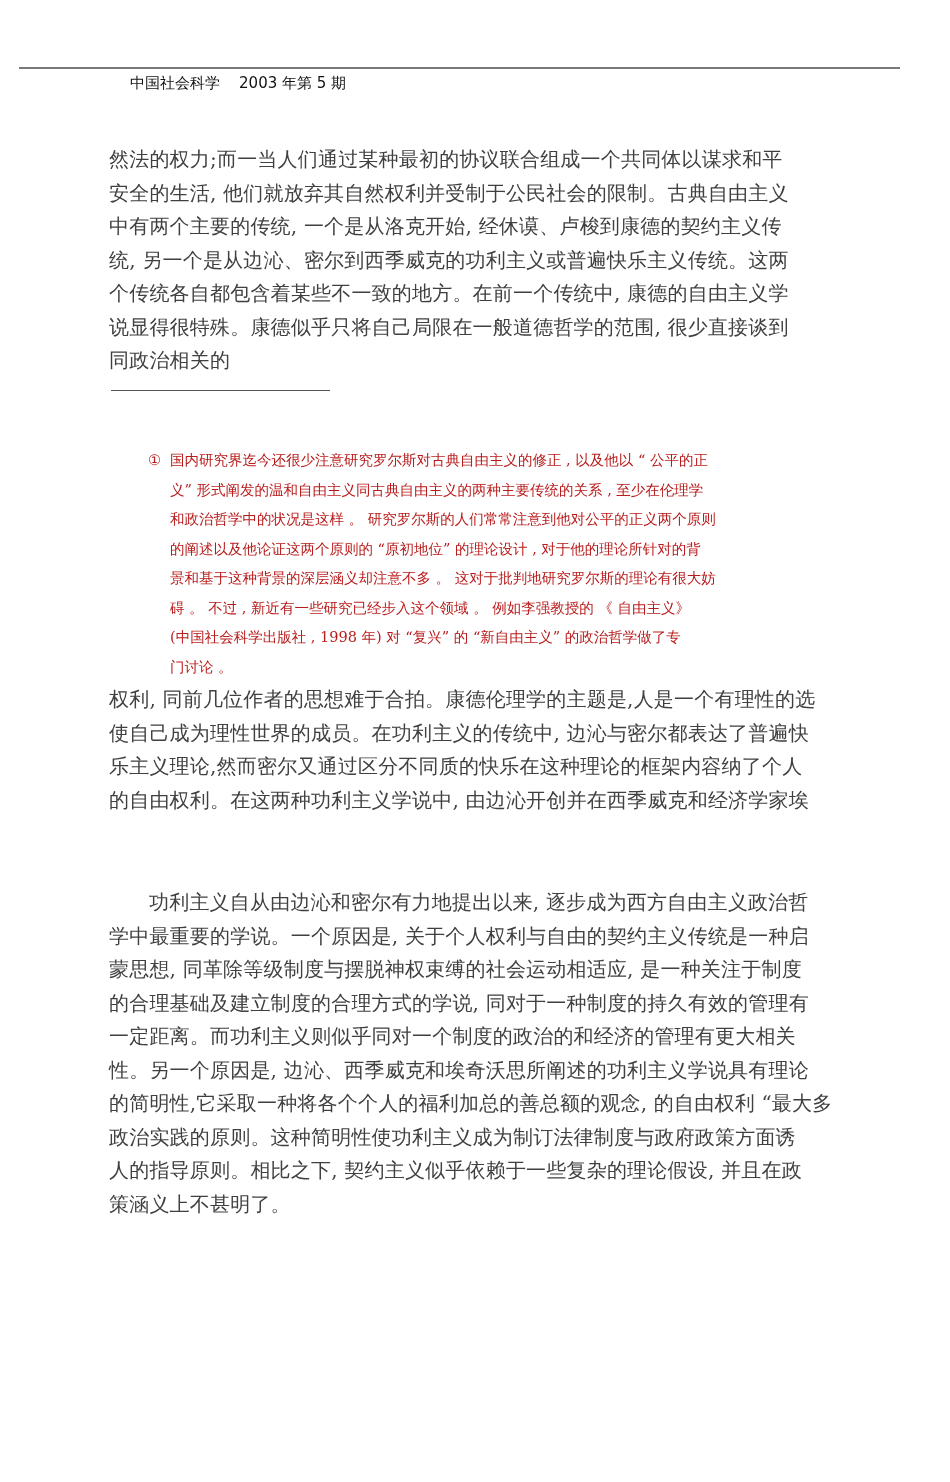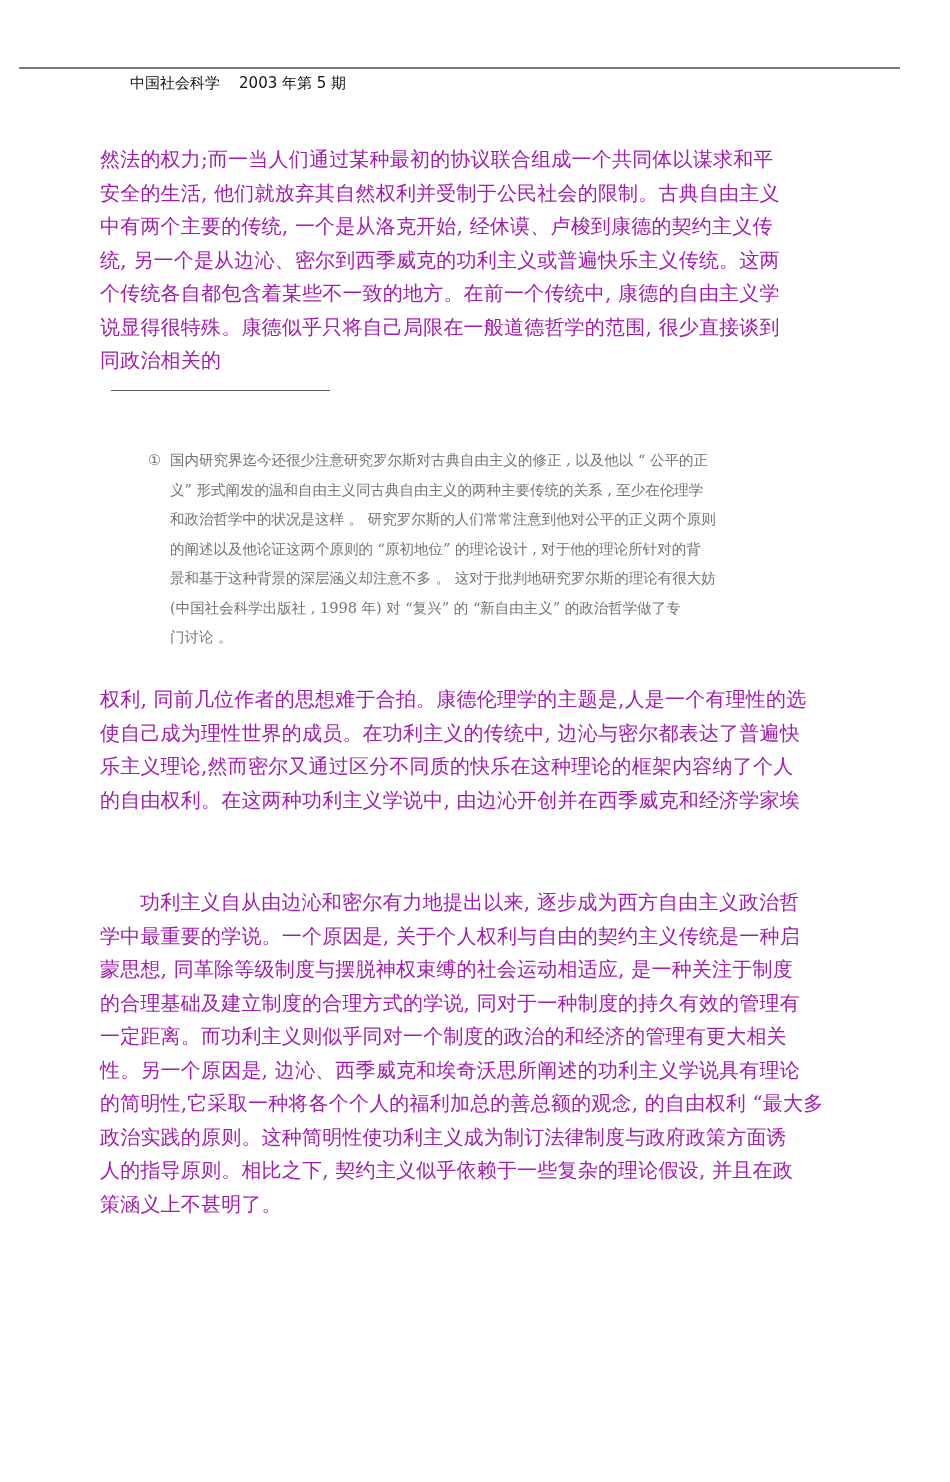--- a/index.html
+++ b/index.html
@@ -1,25 +1,25 @@
 <!DOCTYPE html>
 <html><head>
 <meta charset="utf-8">
 <style>
   html, body { margin: 0; padding: 0; background: #ffffff; }
   body { width: 950px; height: 1482px; position: relative; overflow: hidden;
          font-family: "DejaVu Serif", "Liberation Serif", serif; color: #1a1a1a; }
   .header-rule { position: absolute; left: 19px; top: 67px; width: 881px; height: 2px; background: #7a7a7a; }
   .header-text { position: absolute; left: 130px; top: 74px; font-family: "DejaVu Sans", "Liberation Sans", sans-serif;
                  font-size: 15px; color: #111; white-space: pre; text-align: center; }
-  .body-block { position: absolute; left: 100px; width: 730px; font-size: 20px; line-height: 33.5px; color: #a21caf; }
+  .body-block { position: absolute; left: 109px; width: 730px; font-size: 20px; line-height: 33.5px; color: #404040; }
   .body-block .line { display: block; white-space: nowrap; height: 33.5px; letter-spacing: 0.2px; }
   .body-block .indent { padding-left: 40px; }
   .fn-rule { position: absolute; left: 111px; top: 390px; width: 219px; height: 1px; background: #555; }
-  .footnote { position: absolute; left: 148px; top: 446px; width: 700px; font-size: 14.5px; line-height: 29.5px; color: #737373; }
+  .footnote { position: absolute; left: 148px; top: 446px; width: 700px; font-size: 14.5px; line-height: 29.5px; color: #b91c1c; }
   .footnote .line { display: block; white-space: nowrap; height: 29.5px; padding-left: 22px; }
   .footnote .first { padding-left: 0; }
   .fn-mark { display: inline-block; width: 22px; }
 </style>
 </head>
 <body>
 
 <div class="header-rule"></div>
 <div class="header-text"><span>中国社会科学</span>    <span>2003 年第 5 期</span></div>
 
@@ -34,20 +34,21 @@
 </div>
 
 <div class="fn-rule"></div>
 
 <div class="footnote">
   <span class="line first"><span class="fn-mark">①</span><span>国内研究界迄今还很少注意研究罗尔斯对古典自由主义的修正 , 以及他以 “ 公平的正</span></span>
   <span class="line">义” 形式阐发的温和自由主义同古典自由主义的两种主要传统的关系 , 至少在伦理学</span>
   <span class="line">和政治哲学中的状况是这样 。 研究罗尔斯的人们常常注意到他对公平的正义两个原则</span>
   <span class="line">的阐述以及他论证这两个原则的 “原初地位” 的理论设计 , 对于他的理论所针对的背</span>
   <span class="line">景和基于这种背景的深层涵义却注意不多 。 这对于批判地研究罗尔斯的理论有很大妨</span>
+  <span class="line">碍 。 不过 , 新近有一些研究已经步入这个领域 。 例如李强教授的 《 自由主义》</span>
   <span class="line">(中国社会科学出版社 , 1998 年) 对 “复兴” 的 “新自由主义” 的政治哲学做了专</span>
   <span class="line">门讨论 。</span>
 </div>
 
 <div class="body-block" style="top:683px">
   <span class="line">权利, 同前几位作者的思想难于合拍。康德伦理学的主题是,人是一个有理性的选</span>
   <span class="line">使自己成为理性世界的成员。在功利主义的传统中, 边沁与密尔都表达了普遍快</span>
   <span class="line">乐主义理论,然而密尔又通过区分不同质的快乐在这种理论的框架内容纳了个人</span>
   <span class="line">的自由权利。在这两种功利主义学说中, 由边沁开创并在西季威克和经济学家埃</span>
 </div>

